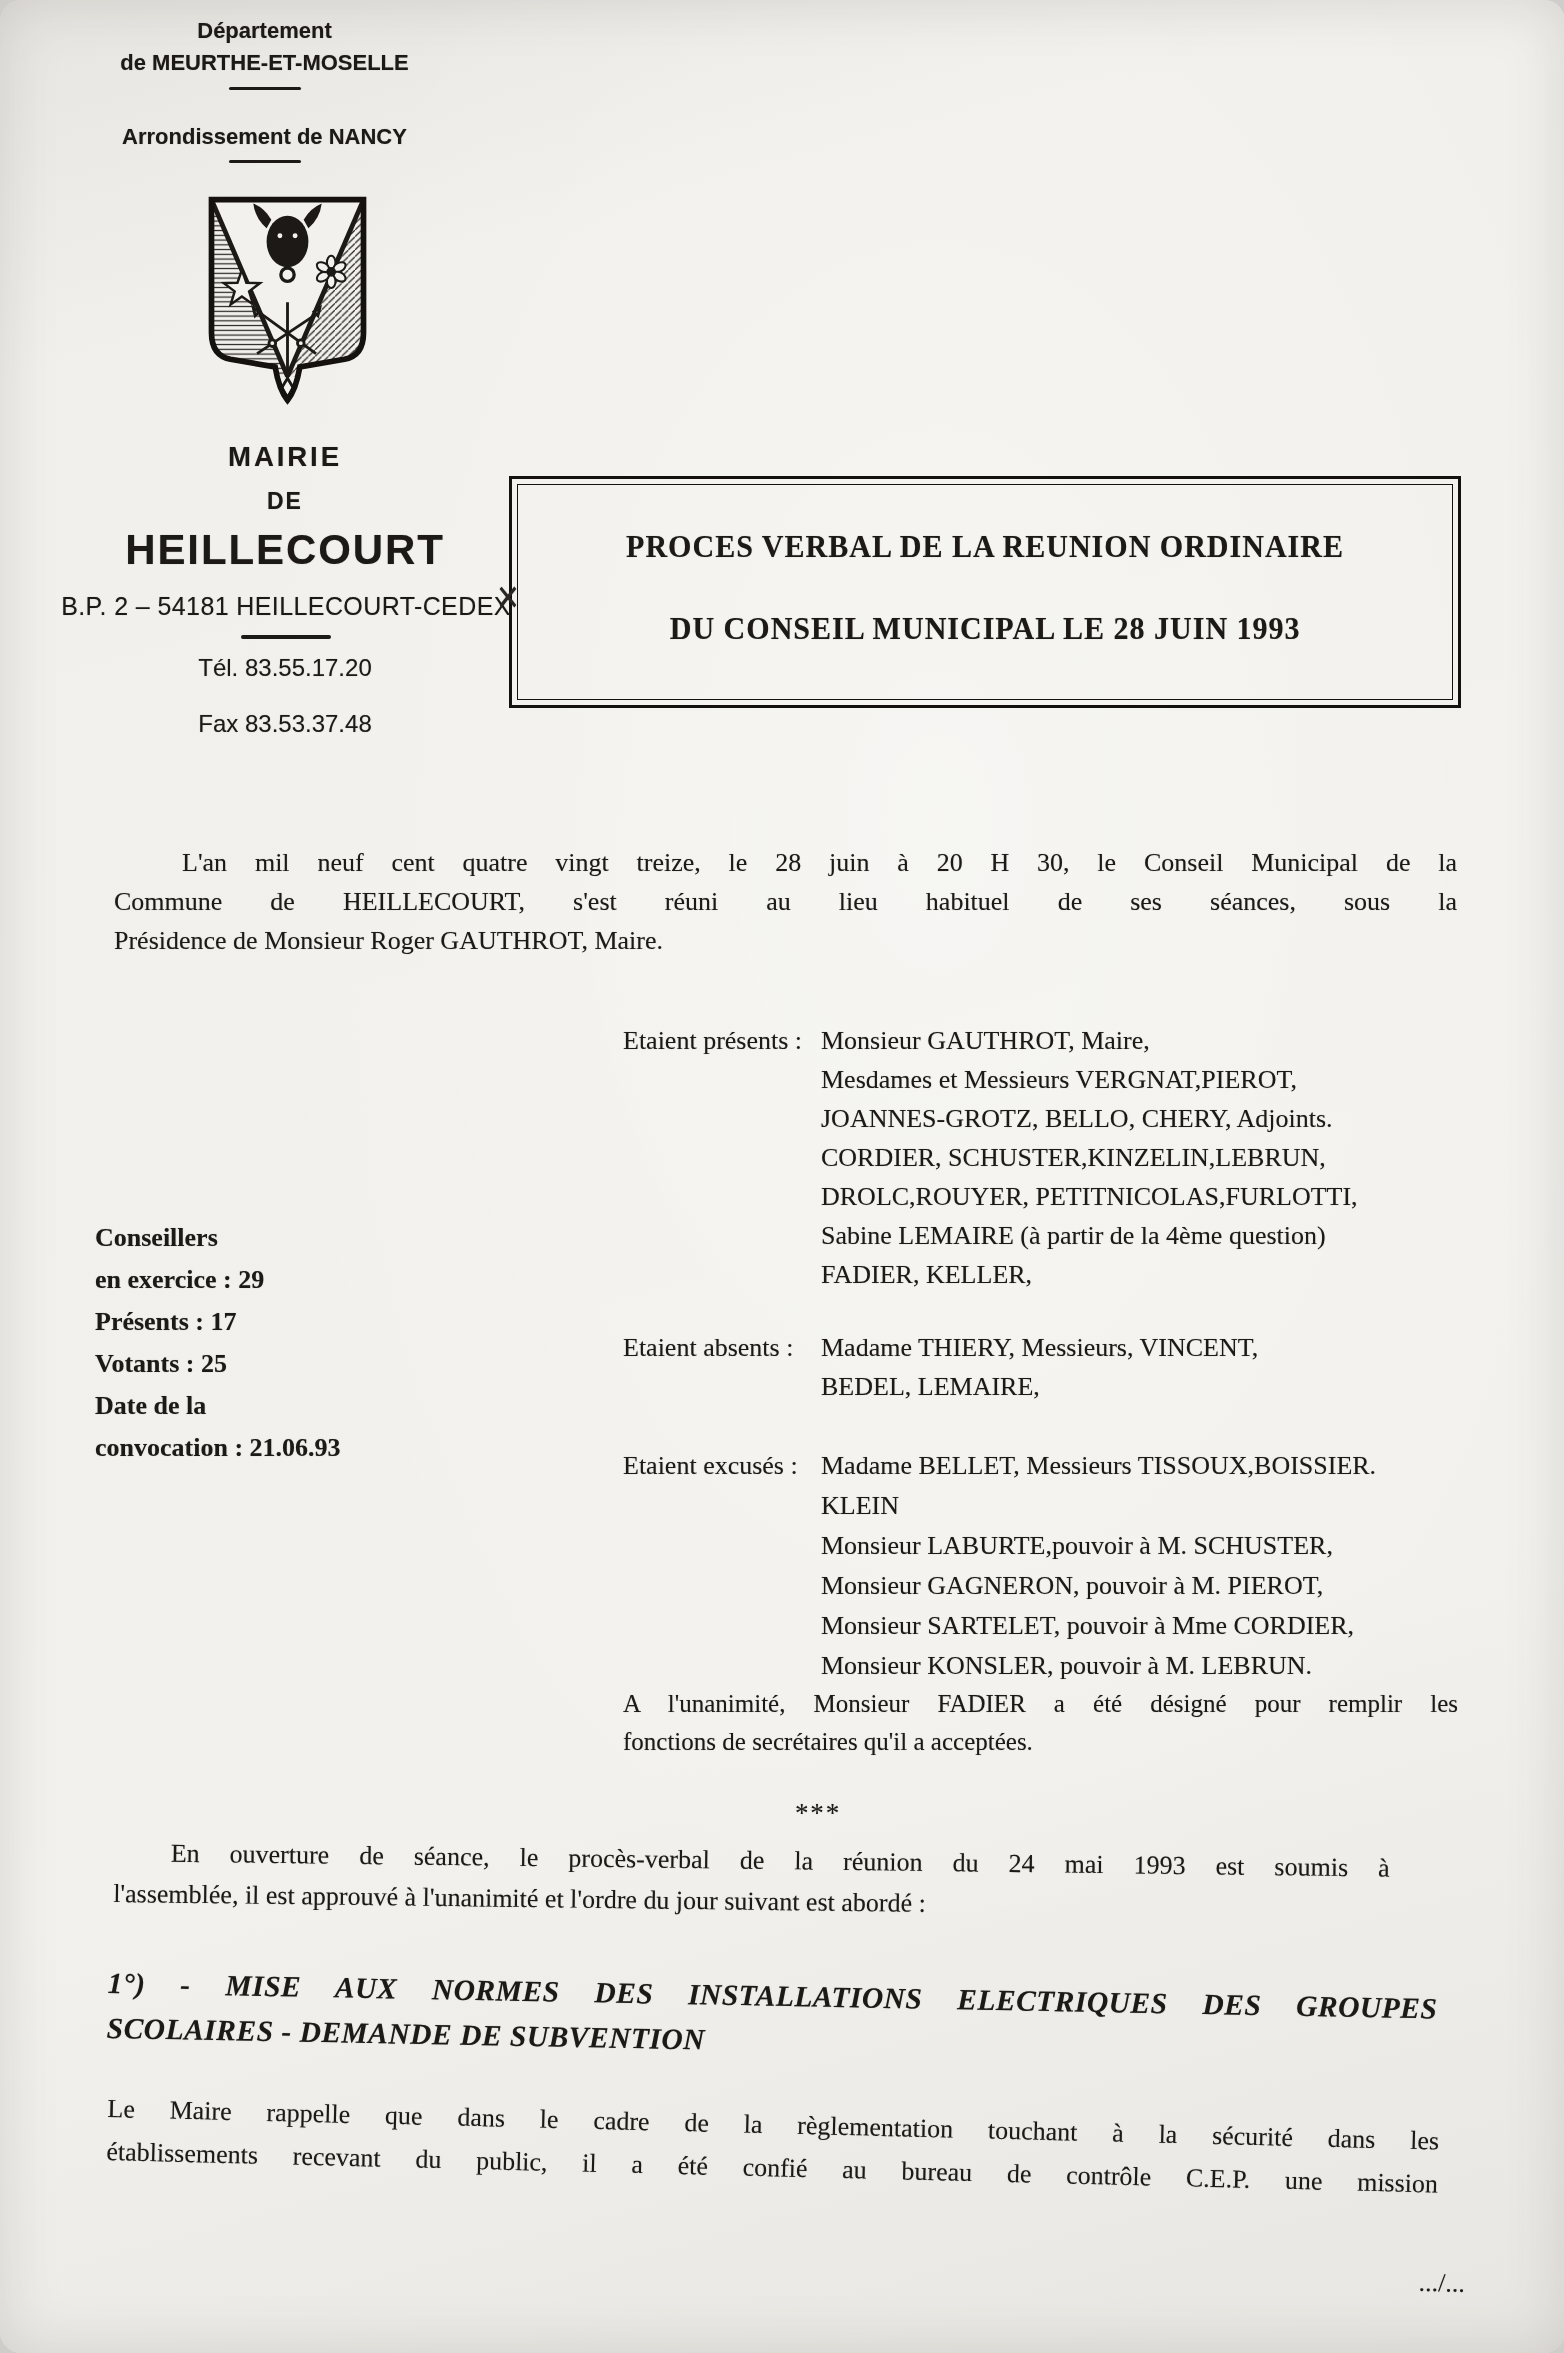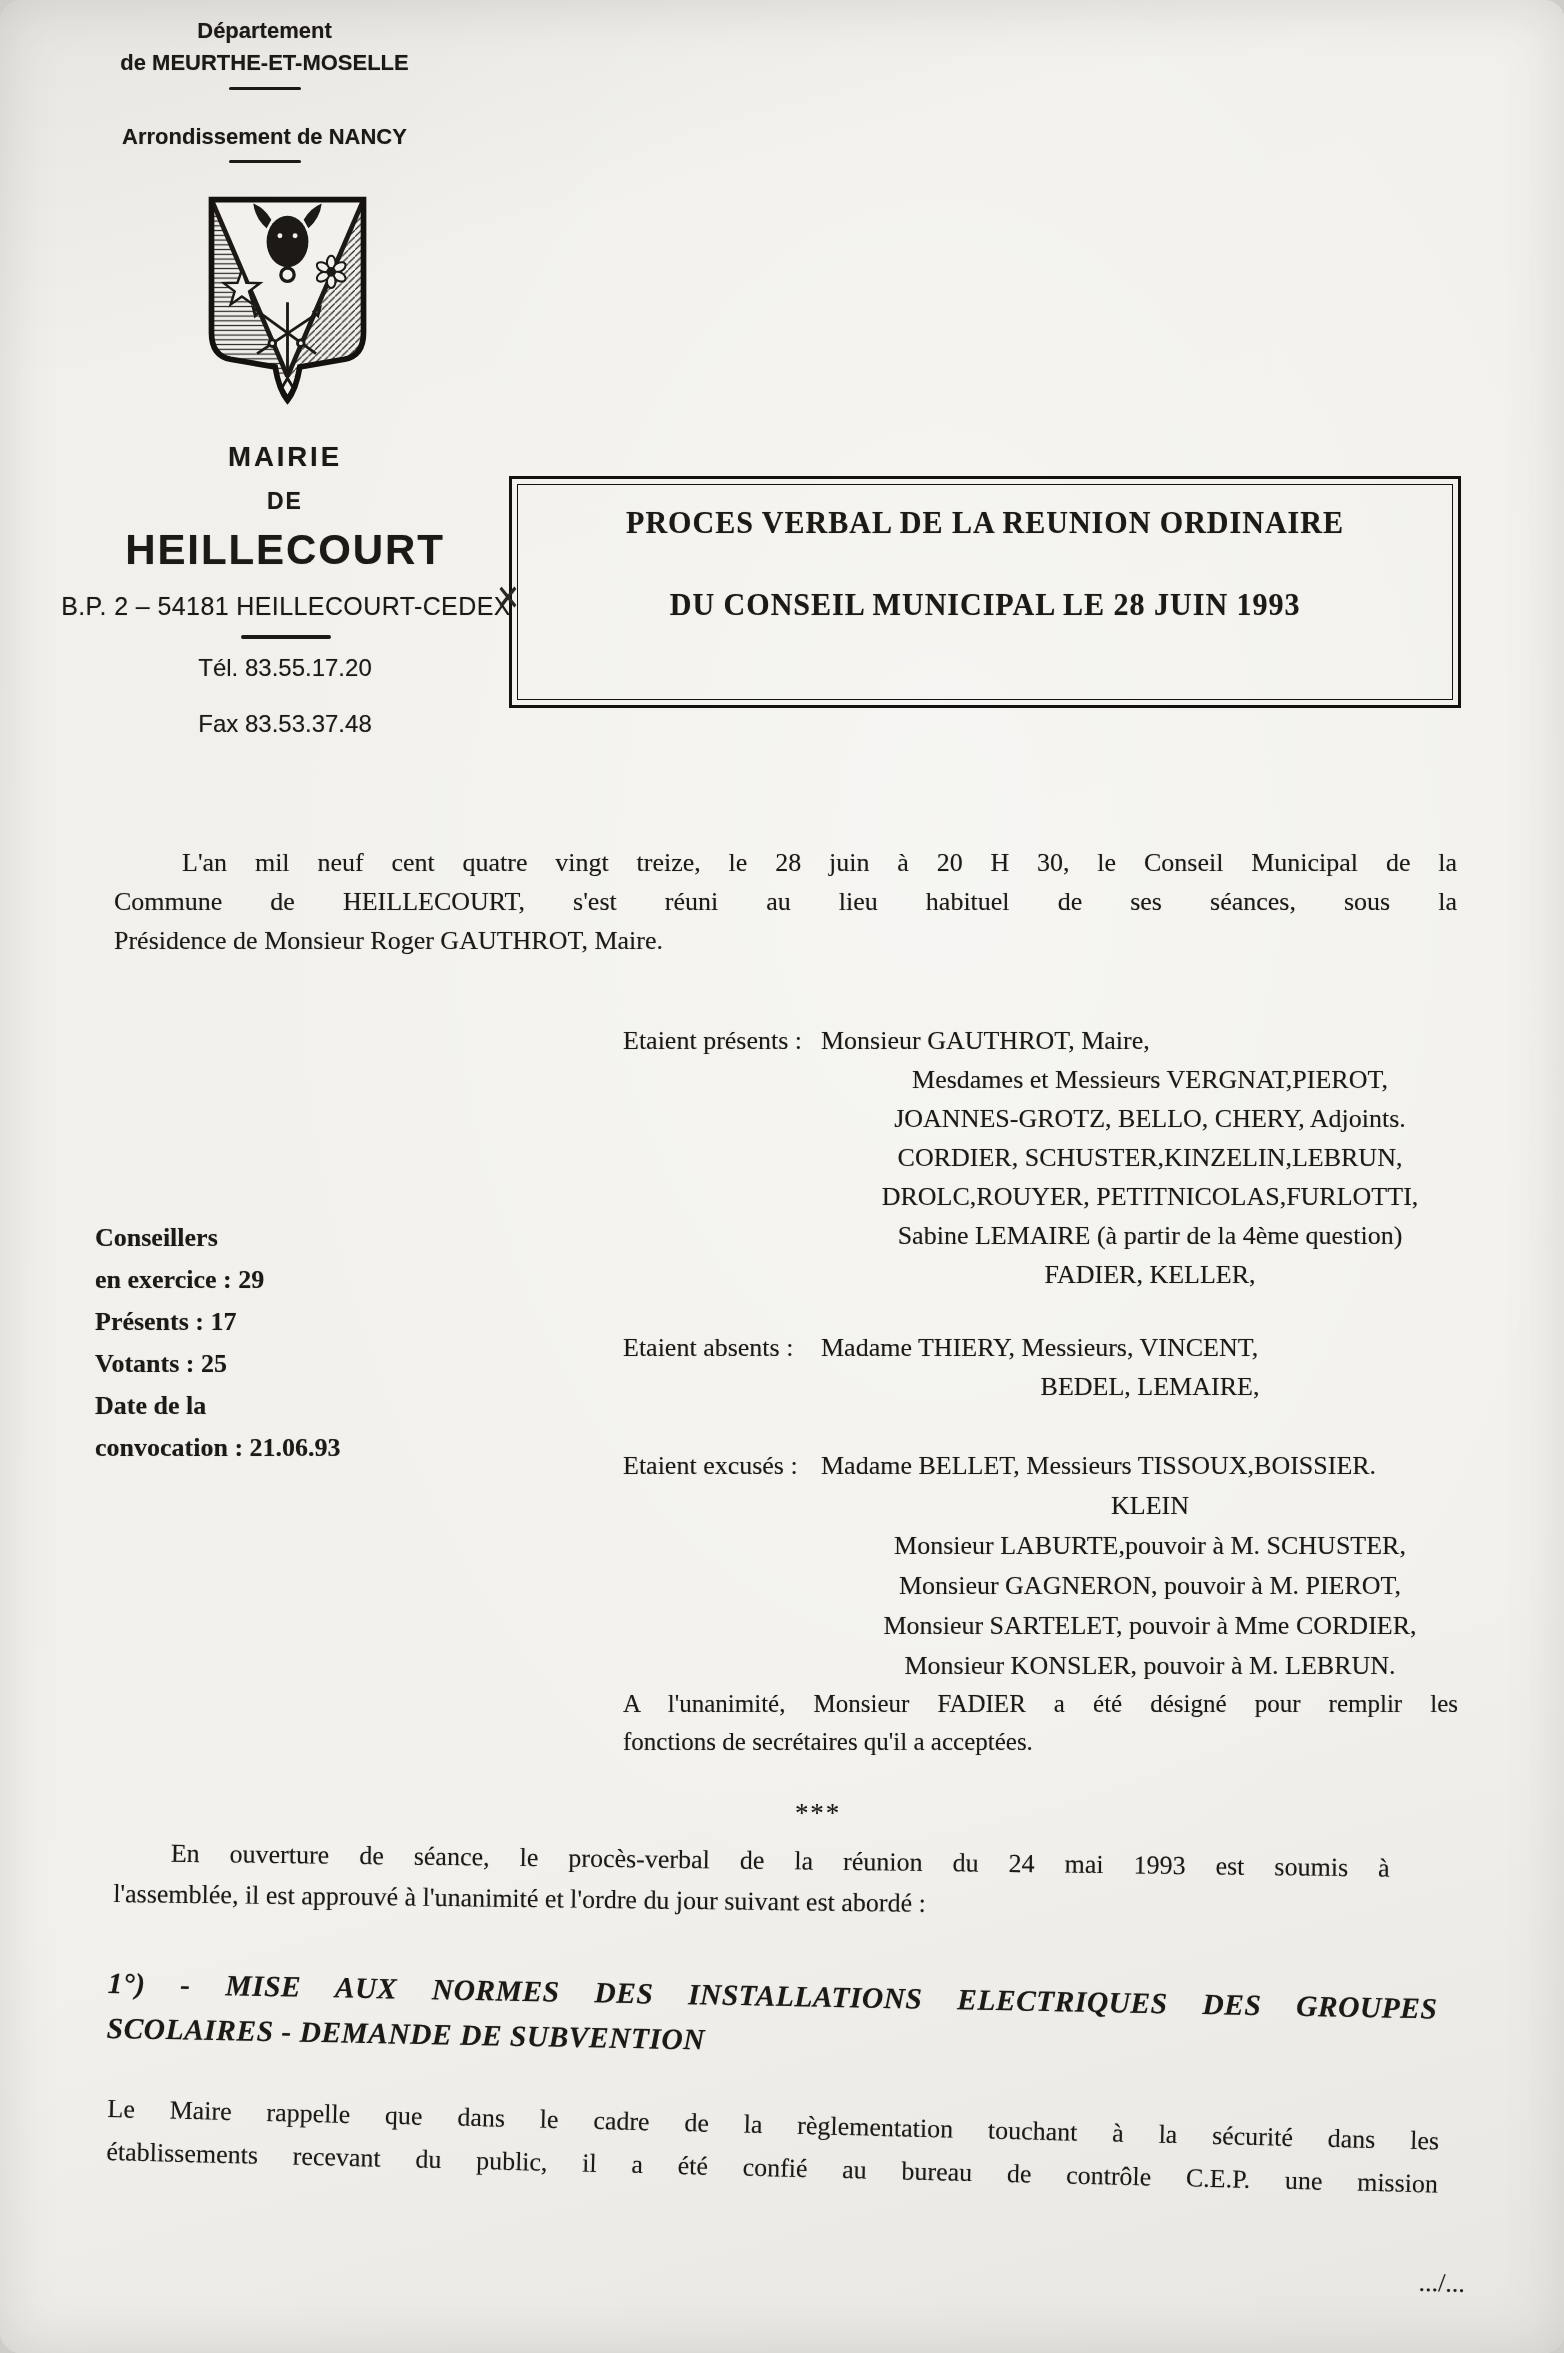--- a/index.html
+++ b/index.html
@@ -26,33 +26,33 @@
   .m1{font-size:27.6px;font-weight:700;letter-spacing:2.9px;}
   .m2{font-size:23px;font-weight:700;margin-top:15px;letter-spacing:1.9px;}
   .m3{font-size:42px;font-weight:700;letter-spacing:1.9px;margin-top:11.4px;}
   .addr{left:49px;top:592px;width:474px;font-size:25px;letter-spacing:0.4px;}
   .rule-tel{left:241px;top:635px;width:90px;}
   .tel{left:95px;top:654px;width:380px;font-size:24px;}
   .fax{left:95px;top:710px;width:380px;font-size:24px;}
   
   .title-box{left:509px;top:476px;width:946px;height:226px;border:3.8px solid #14110e;}
   .title-inner{position:absolute;inset:4.8px;border:1.9px solid #14110e;
-    display:flex;flex-direction:column;align-items:center;padding-top:20px;gap:46px;}
+    display:flex;flex-direction:column;align-items:center;padding-top:44px;gap:46px;}
   .title-line{font-weight:700;font-size:31px;letter-spacing:1px;transform:scaleX(.97);white-space:nowrap;}
   .edge-mark{position:absolute;left:-16px;top:103px;font-size:28.5px;transform:scaleY(1.25);color:#2a2622;}
   
   .body-text{font-size:26px;line-height:39px;}
   .jline{text-align:justify;text-align-last:justify;}
   .nline{white-space:nowrap;}
   .intro{left:114px;top:843px;width:1343px;}
   .indent72{text-indent:68px;}
   .indent60{text-indent:57px;}
   .hangblock{width:856px;}
   .lbl{display:inline-block;width:198px;}
-  .cont{margin-left:198px;text-align:center;}
+  .cont{margin-left:198px;}
   .presents{left:623px;top:1021px;}
   .stats{left:95px;top:1217px;width:361px;font-size:26px;font-weight:700;line-height:42px;}
   .absents{left:623px;top:1328px;}
   .excuses{left:623px;top:1446px;line-height:40px;}
   .secretary{left:623px;top:1685px;width:835px;font-size:25px;line-height:38px;}
   .separator{left:666px;top:1798px;width:304px;text-align:center;font-size:27px;letter-spacing:1.9px;}
   .opening{left:114px;top:1832px;width:1276px;font-size:26px;line-height:41px;
     transform:rotate(.7deg);transform-origin:0 0;}
   .heading{left:108px;top:1961px;width:1330px;font-size:29.5px;font-weight:700;font-style:italic;
     line-height:45px;letter-spacing:0.5px;transform:rotate(1.1deg);transform-origin:0 0;}

